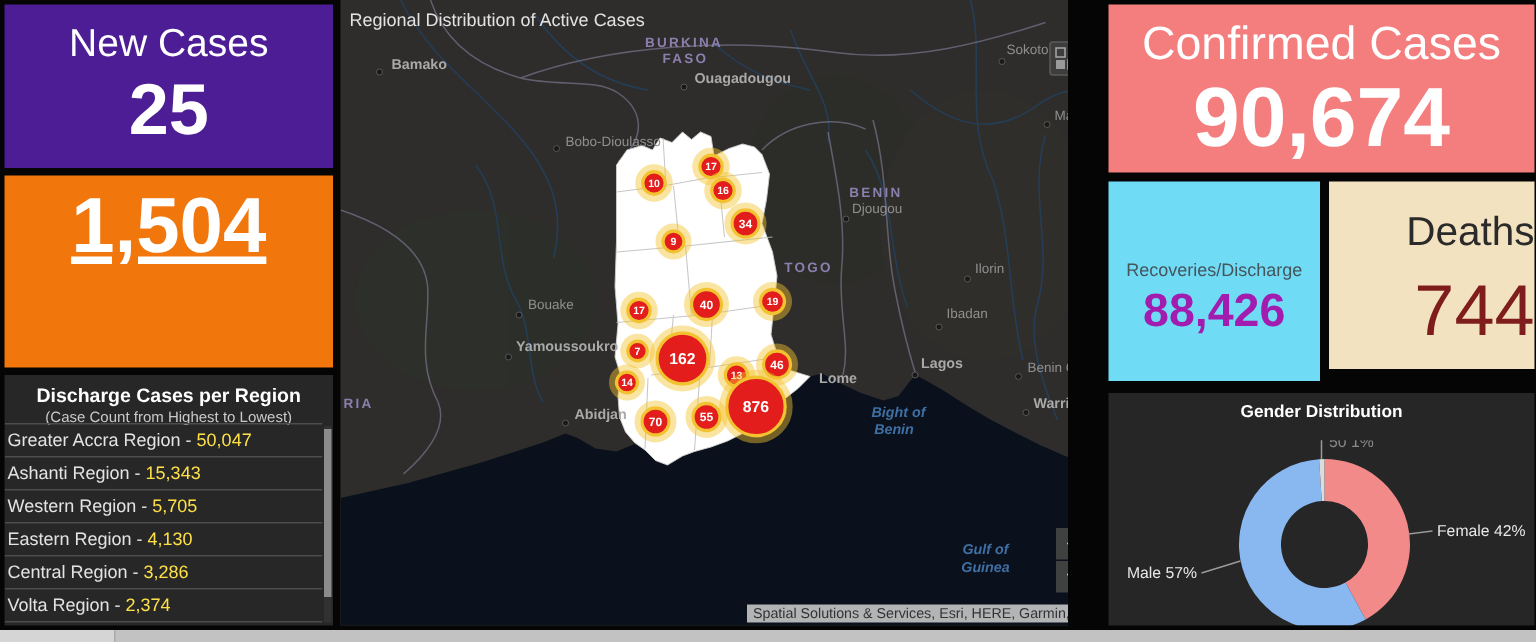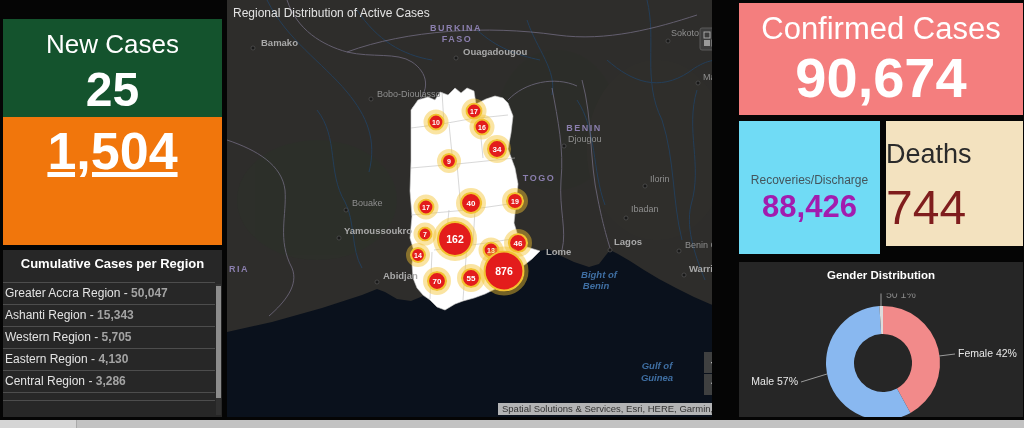--- a/index.html
+++ b/index.html
@@ -2,50 +2,50 @@
 <html><head>
 <meta charset="utf-8">
 <style>
   * { margin:0; padding:0; box-sizing:border-box; }
   html,body { background:#000; }
   body { font-family:"Liberation Sans", sans-serif; }
   #stage { position:relative; width:1024px; height:428px; background:#050505; overflow:hidden; }
   .panel { position:absolute; overflow:hidden; }
 
   
-  #panel-new { left:3px; top:3px; width:219px; height:109px; background:#14532d; color:#fff; text-align:center;margin-top:16px; }
+  #panel-new { left:3px; top:3px; width:219px; height:109px; background:#4c1d95; color:#fff; text-align:center; }
   #panel-new .lbl { font-size:26px; margin-top:10px; }
   #panel-new .val { font-size:48px; font-weight:bold; margin-top:2px; }
   #panel-active { left:3px; top:117px; width:219px; height:128px; background:#f1760c; color:#fff; text-align:center; }
   #panel-active .lbl { font-size:30px; margin-top:12px; }
   #panel-active .val { font-size:52px; font-weight:bold; margin-top:4px;text-decoration:underline; }
 
   #panel-regions { left:3px; top:250px; width:219px; height:167px; background:#272727; color:#e8e8e8; }
   #panel-regions .title { font-size:13px; font-weight:bold; text-align:center; margin-top:6px; color:#fff; }
   #panel-regions .subtitle { font-size:10px; text-align:center; color:#c9c9c9; margin-top:2px; }
   #region-rows { position:absolute; left:0; right:7px; top:32px; bottom:0; overflow:hidden; }
   .region-row { font-size:12px; padding:3px 2px 4px 2px; border-bottom:1px solid #4d4d4d; color:#e3e3e3; white-space:nowrap; }
   .region-row:first-child { border-top:1px solid #4d4d4d; }
-  .region-row .num { color:#a3a3a3; font-weight:bold; }
+  .region-row .num { color:#fde047; font-weight:normal; }
   #region-scrollbar { position:absolute; right:1px; top:34px; bottom:2px; width:5px; background:#313131; }
   #region-scrollbar .thumb { position:absolute; top:2px; width:5px; height:112px; background:#8c8c8c; }
 
   
   #panel-map { left:227px; top:0; width:485px; height:417px; background:#2e2d2b; }
   #map-title { position:absolute; left:6px; top:6px; font-size:12px; color:#e3e3e3; z-index:5; }
   #map-svg { position:absolute; left:0; top:0; }
 
   
   #panel-confirmed { left:739px; top:3px; width:284px; height:112px; background:#f47e7e; color:#fff; text-align:center; }
   #panel-confirmed .lbl { font-size:31px; margin-top:8px; }
   #panel-confirmed .val { font-size:56px; font-weight:bold; margin-top:-2px; }
   #panel-recoveries { left:739px; top:121px; width:141px; height:133px; background:#70dbf5; color:#333; text-align:center; }
   #panel-recoveries .lbl { font-size:12px; color:#44555c; margin-top:52px; }
   #panel-recoveries .val { font-size:31px; font-weight:bold; color:#a21caf; margin-top:2px; }
-  #panel-deaths { left:886px; top:121px; width:137px; height:125px; background:#f3e2bf; color:#222; text-align:left; }
+  #panel-deaths { left:886px; top:121px; width:137px; height:125px; background:#f3e2bf; color:#222; text-align:right; }
   #panel-deaths .lbl { font-size:27px; margin-top:18px; color:#2a2a2a; }
   #panel-deaths .val { font-size:48px; font-weight:normal; color:#7f1d1d; margin-top:10px; }
 
   #panel-gender { left:739px; top:262px; width:284px; height:155px; background:#262626; }
   #gender-title { font-size:11.5px; font-weight:bold; color:#fff; text-align:center; margin-top:7px; }
   #gender-svg { position:absolute; left:0; top:0; }
 
   
   #hscrollbar { position:absolute; left:0; top:420px; width:1024px; height:8px; background:#d5d5d5; }
   #hscrollbar .thumb { position:absolute; left:76px; top:0; width:948px; height:8px; background:#c2c2c2; border-left:1px solid #a9a9a9; }
@@ -60,27 +60,29 @@
   <div class="panel" id="panel-new">
     <div class="lbl">New Cases</div>
     <div class="val">25</div>
   </div>
 
   <div class="panel" id="panel-active">
     <div class="val">1,504</div>
   </div>
 
   <div class="panel" id="panel-regions">
-    <div class="title">Cumulative Cases per Region</div>
+    <div class="title">Discharge Cases per Region</div>
+    <div class="subtitle">(Case Count from Highest to Lowest)</div>
     <div id="region-rows">
         <div class="region-row"><span>Greater Accra Region - </span><span class="num">50,047</span></div>
         <div class="region-row"><span>Ashanti Region - </span><span class="num">15,343</span></div>
         <div class="region-row"><span>Western Region - </span><span class="num">5,705</span></div>
         <div class="region-row"><span>Eastern Region - </span><span class="num">4,130</span></div>
         <div class="region-row"><span>Central Region - </span><span class="num">3,286</span></div>
+        <div class="region-row"><span>Volta Region - </span><span class="num">2,374</span></div>
         <div class="region-row"></div>
       </div>
     <div id="region-scrollbar">
         <div class="thumb"></div>
       </div>
   </div>
 
   <div class="panel" id="panel-map">
     <div id="map-title">Regional Distribution of Active Cases</div>
     <svg id="map-svg" width="500" height="417" viewBox="0 0 500 417">

